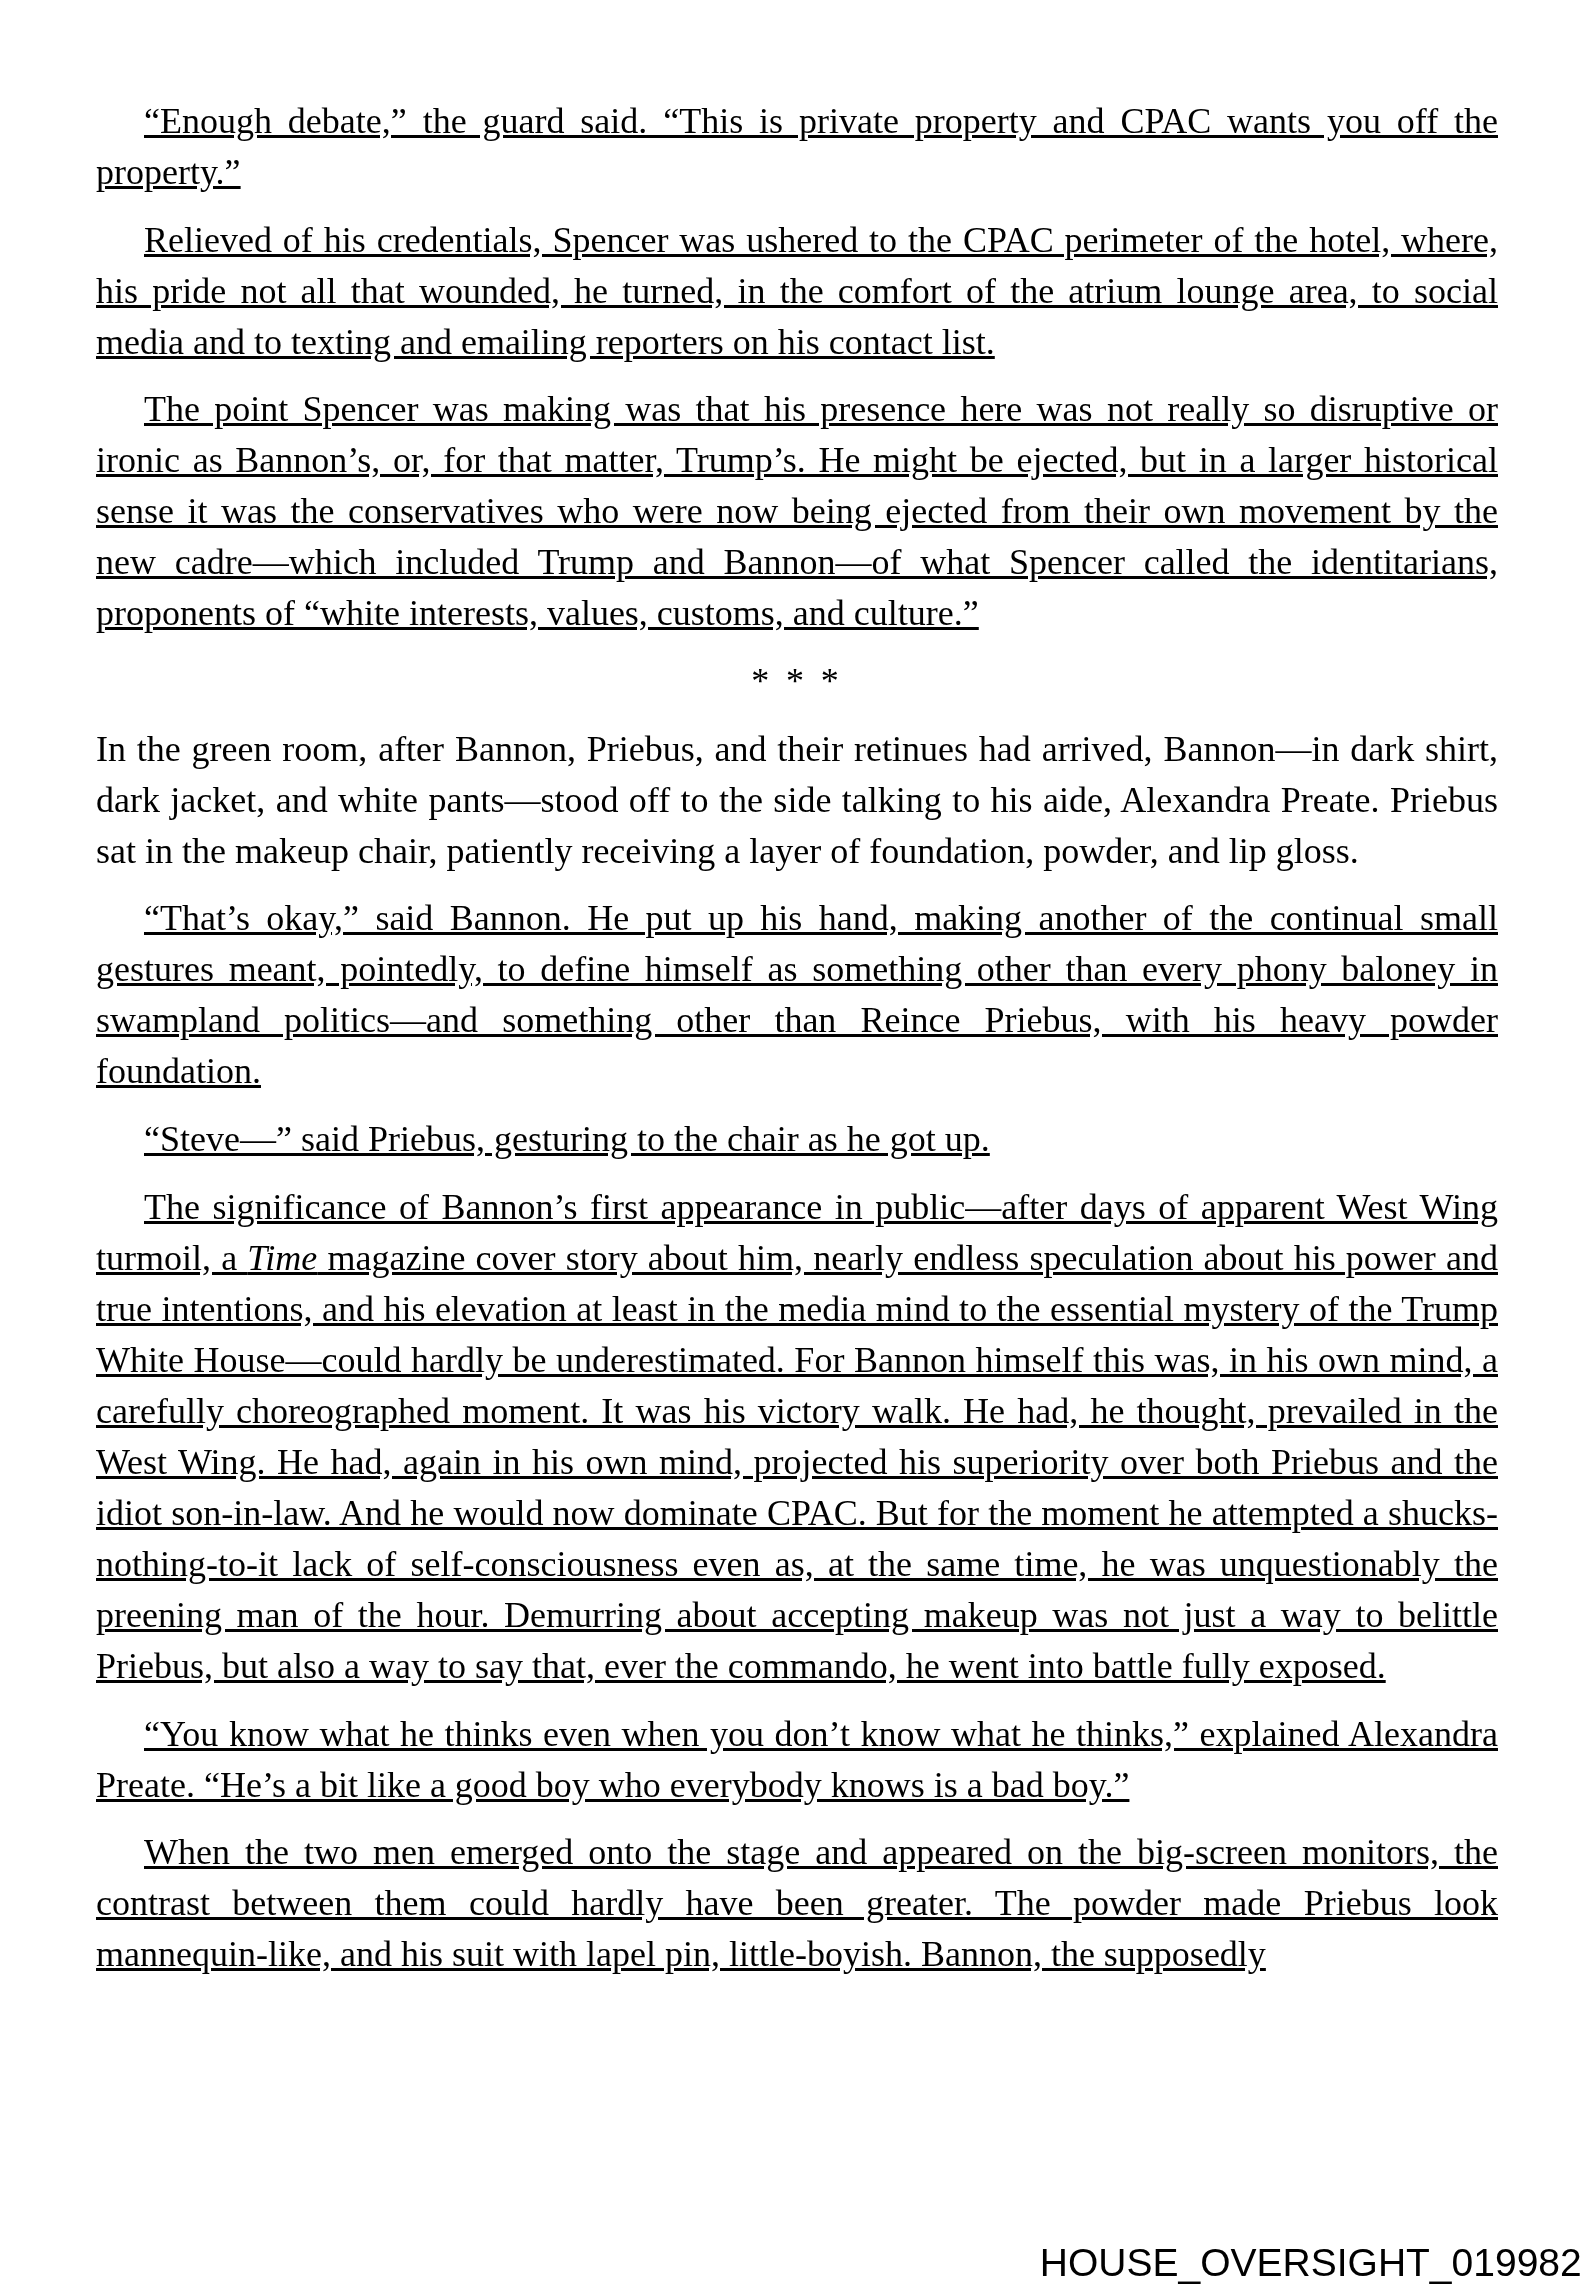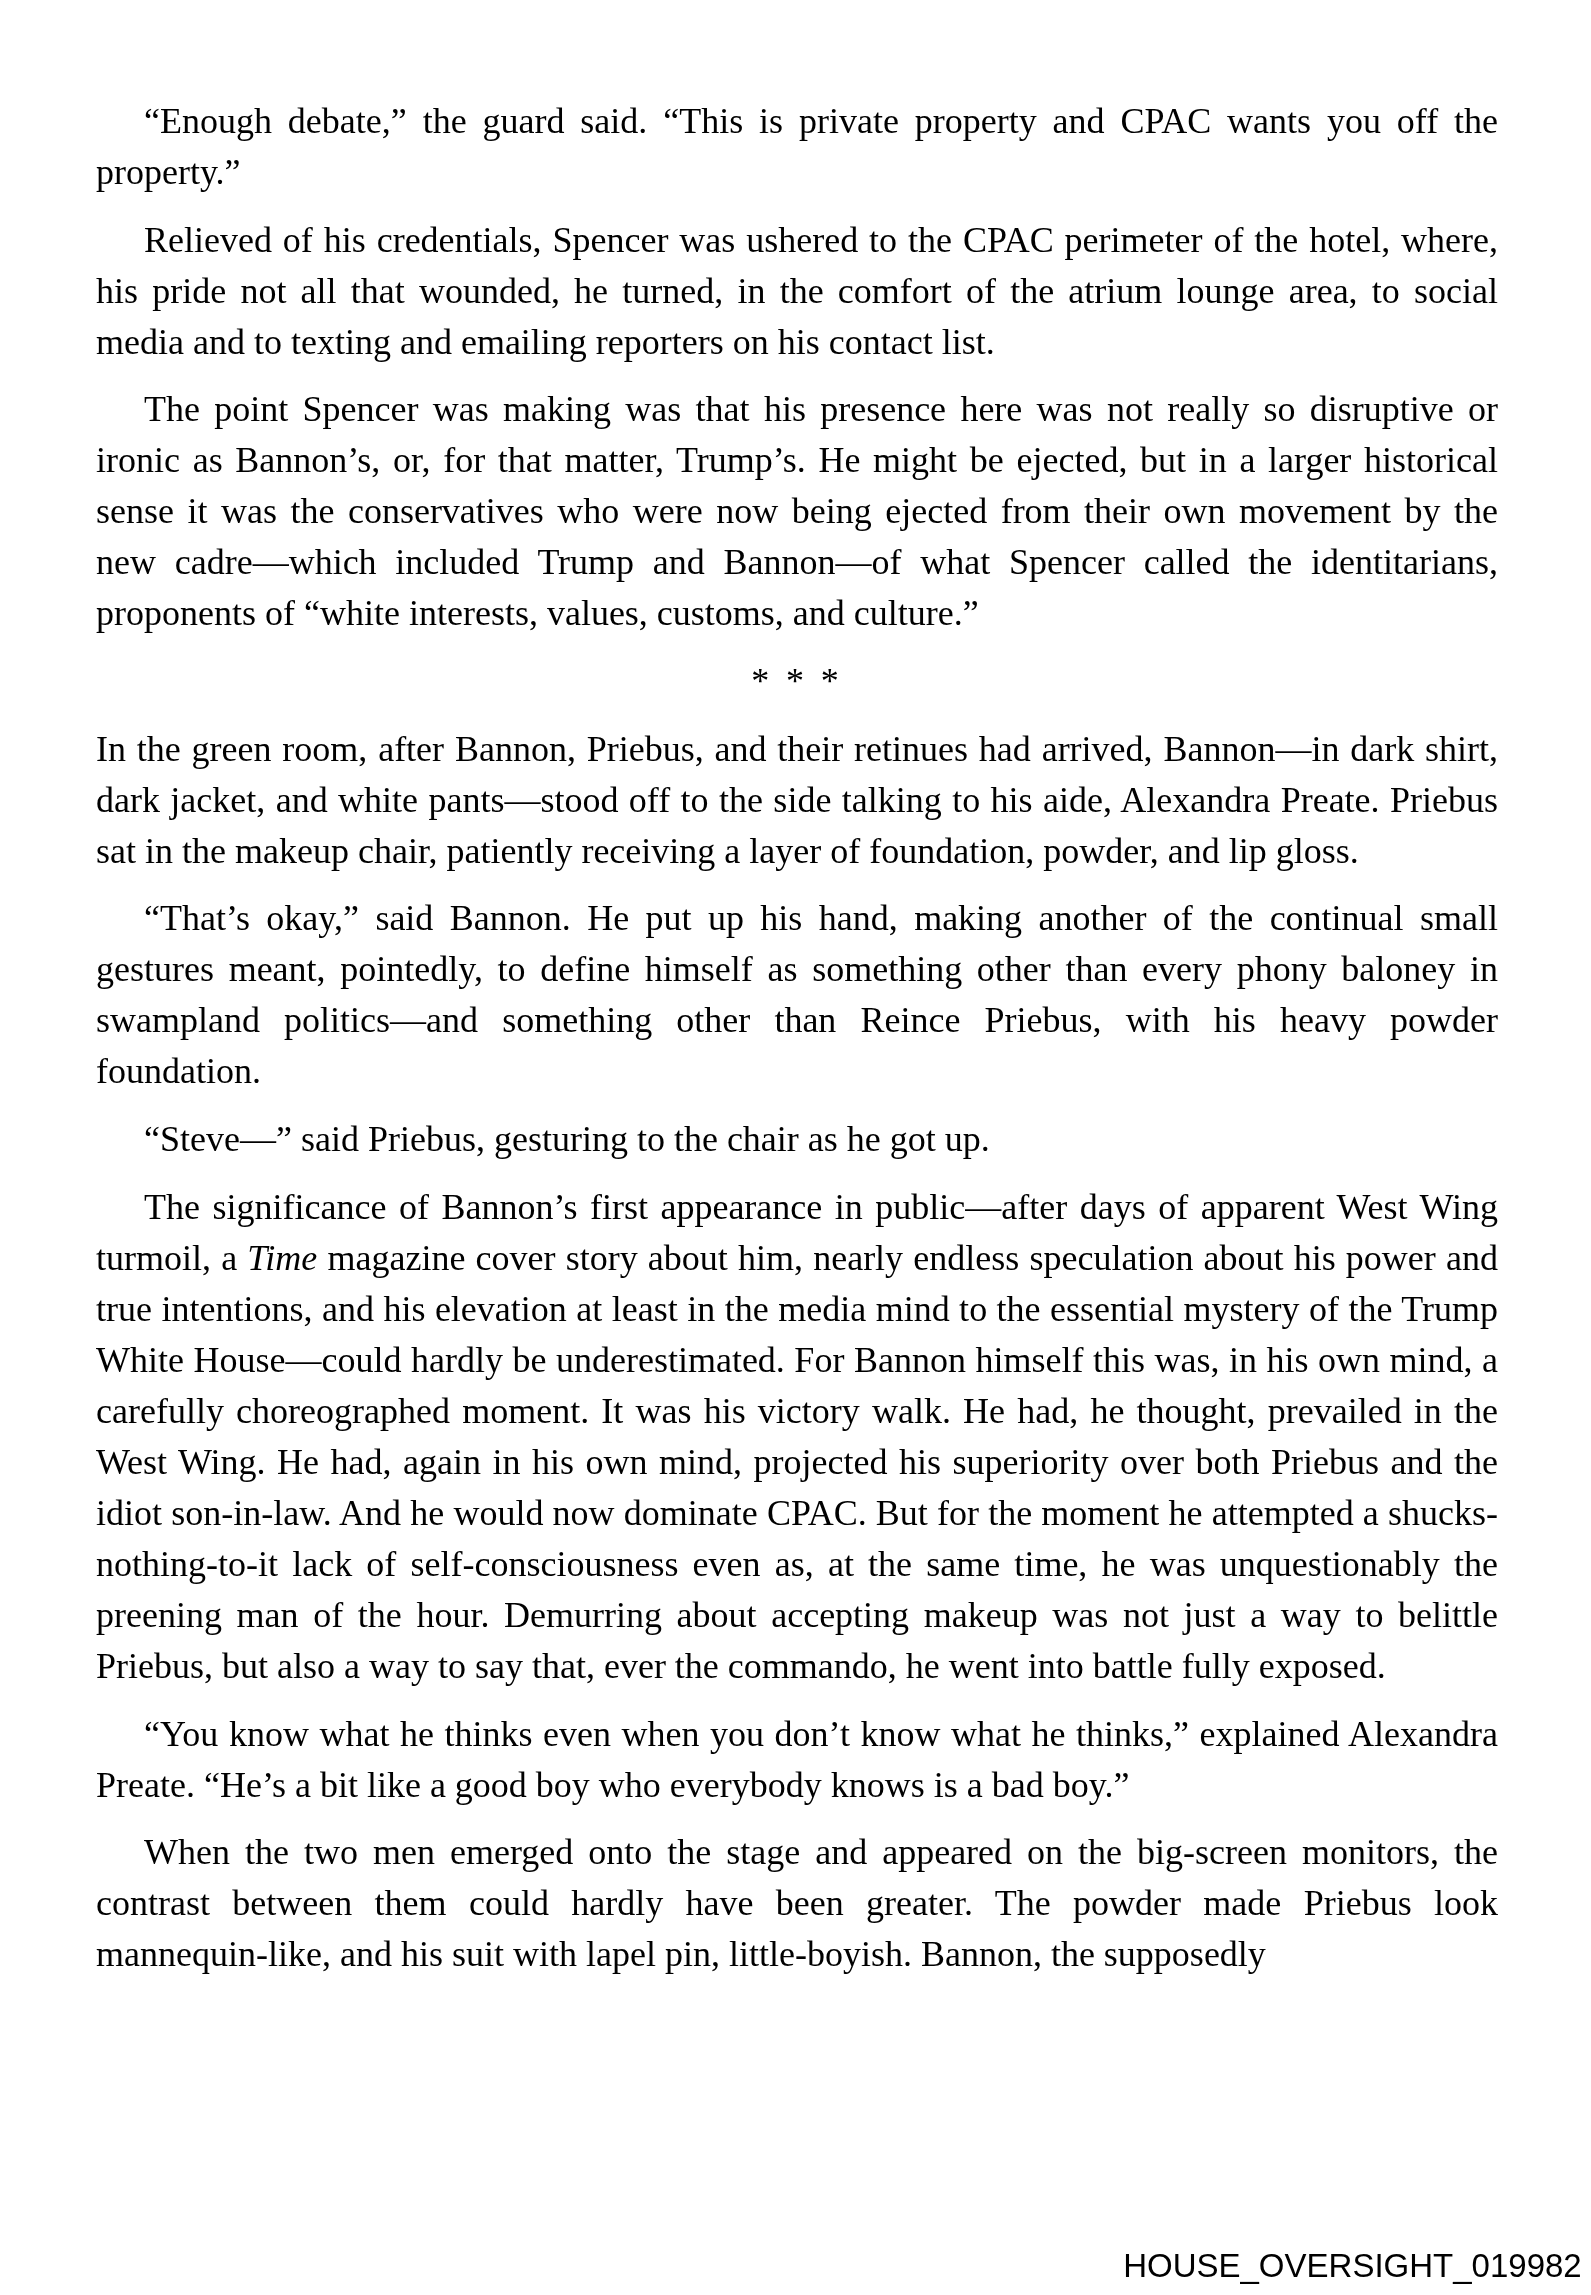--- a/index.html
+++ b/index.html
@@ -23,34 +23,34 @@
     width: 1402px;
     font-size: 36px;
     line-height: 51px;
     text-align: justify;
     color: #000000;
   }
   .doc-body p {
     margin: 0 0 16.7px 0;
     padding: 0;
   }
-  .doc-body p.indent { text-indent: 48px; }
+  .doc-body p.indent { text-indent: 48px; text-decoration: underline; }
   .doc-body p.no-indent { text-indent: 0; margin-top: 6px; }
   .doc-body p.centered {
     text-align: center;
     text-indent: 0;
     letter-spacing: 3.9px;
   }
   .doc-body .run-italic { font-style: italic; }
   .bates-footer {
     position: absolute;
     right: 10.3px;
     bottom: 13px;
     font-family: "Liberation Sans", sans-serif;
-    font-size: 33px;
+    font-size: 39px;
     line-height: 1;
     color: #000000;
     text-align: right;
   }
 </style>
 </head>
 <body>
 
 <div class="page">
   <div class="doc-body" id="doc-body">

